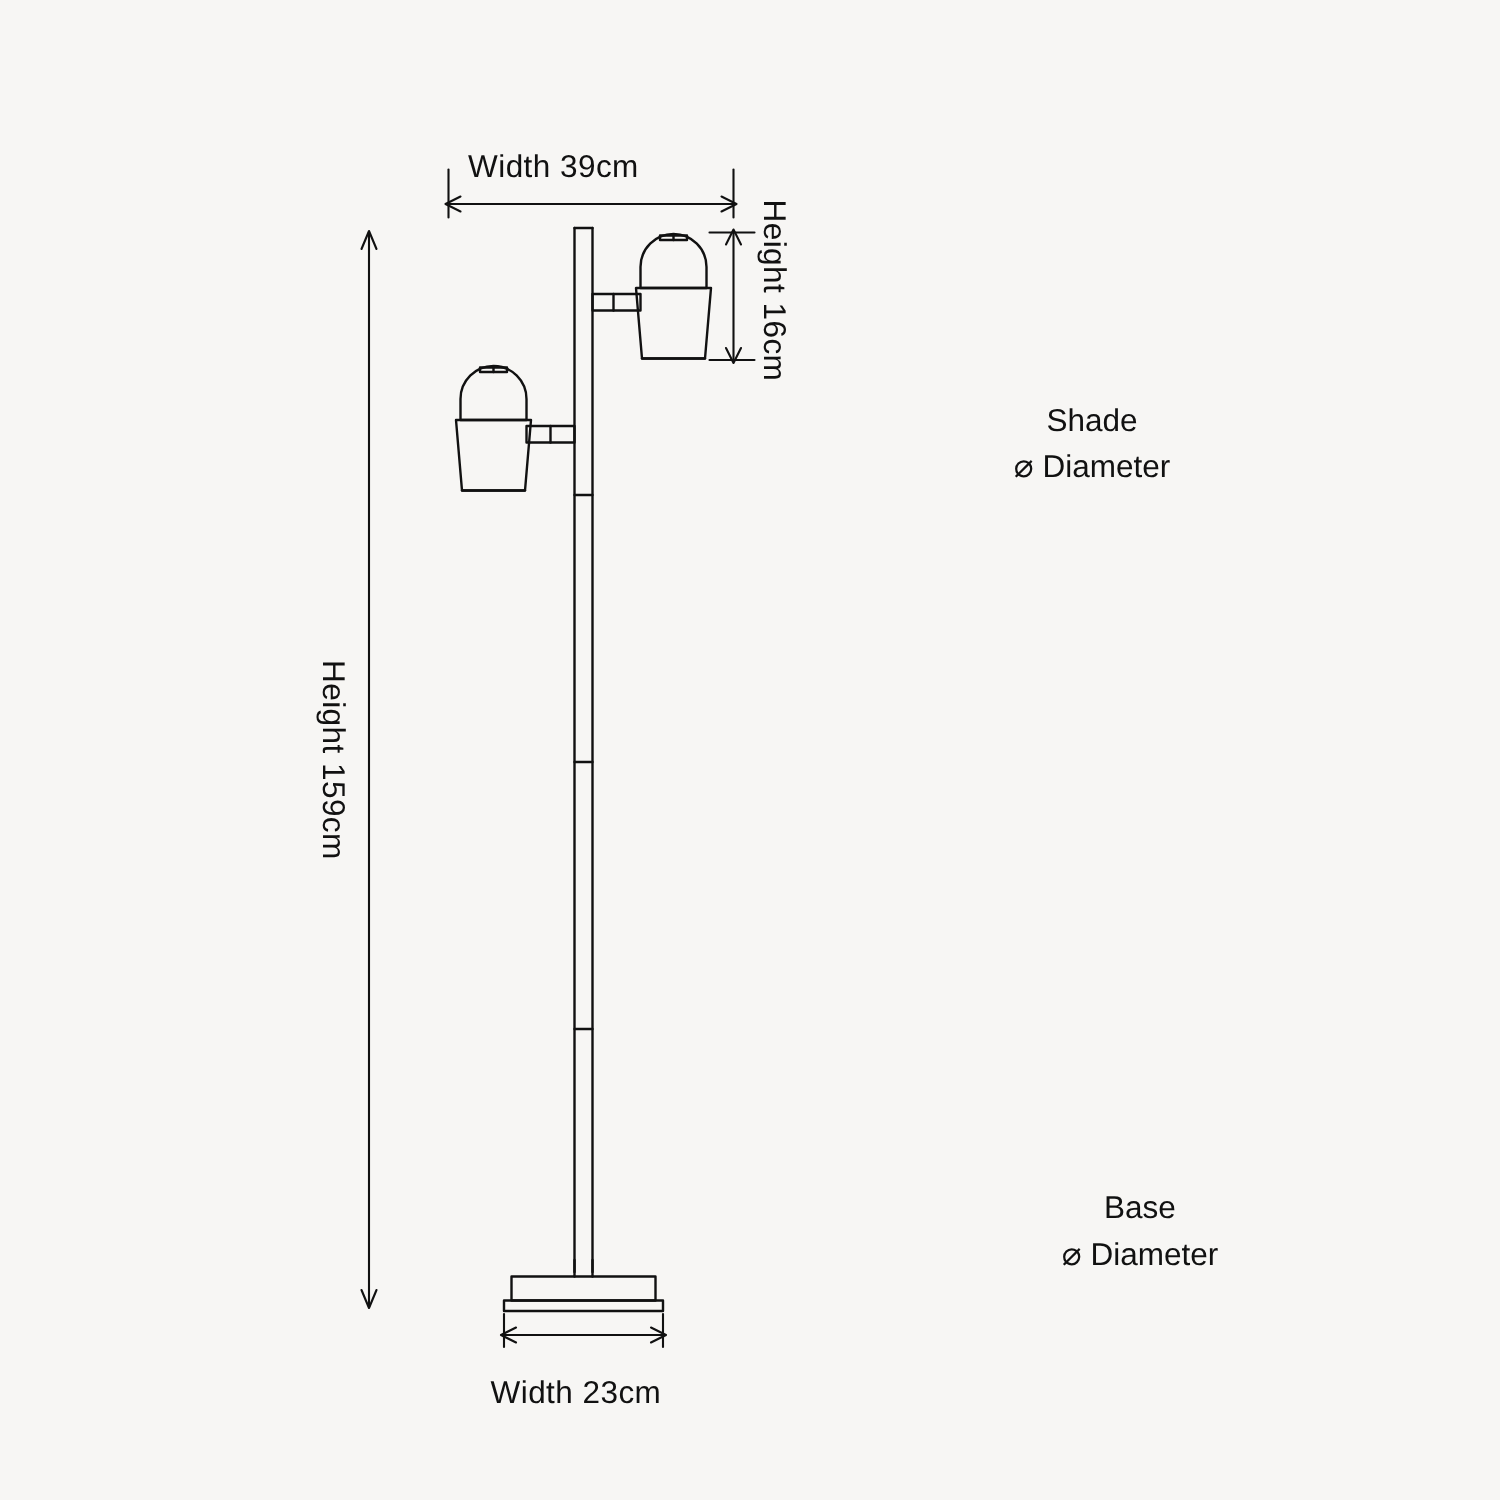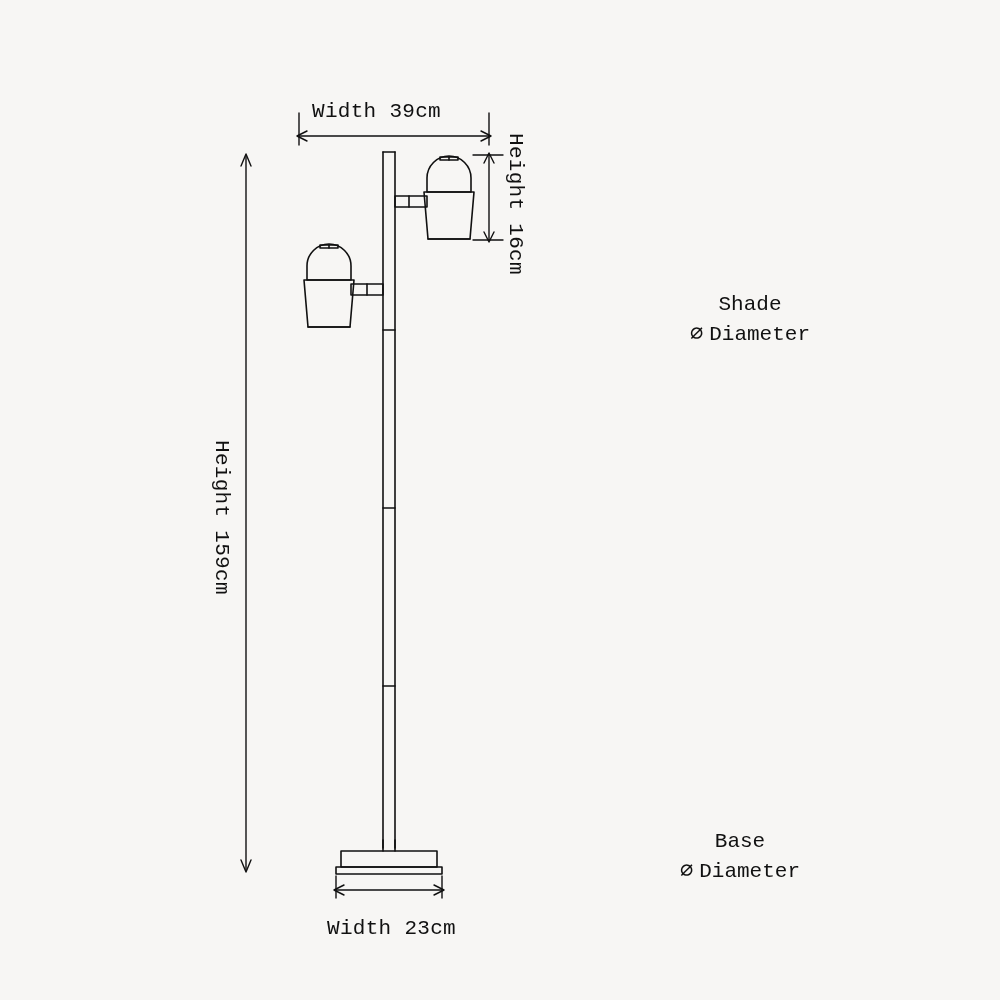--- a/index.html
+++ b/index.html
@@ -11,21 +11,20 @@
     height: 1000px;
     background: #f7f6f4;
     font-family: "Liberation Sans", sans-serif;
     color: #111111;
     overflow: hidden;
   }
   #stage {
     position: relative;
     width: 836px;
     height: 1000px;
-    font-family: Liberation Mono, monospace;
   }
   svg#diagram {
     position: absolute;
     left: 0;
     top: 0;
     width: 1000px;
     height: 1000px;
   }
   .lbl {
     position: absolute;
@@ -144,27 +143,27 @@
   </svg>
 
   <div class="lbl" style="left:312px; top:100px;">Width 39cm</div>
 
   <div class="lbl vert" style="left:527px; top:133px;">Height 16cm</div>
 
   <div class="lbl vert" style="left:233px; top:440px;">Height 159cm</div>
 
   <div class="lbl" style="left:327px; top:917px;">Width 23cm</div>
 
-  <div class="spec" style="left:625px; top:266px; width:250px;margin-top:24px;">
+  <div class="spec" style="left:603px; top:266px; width:250px;">
     <span class="row">Shade</span>
     <span class="diarow">
       <span class="dia-glyph">⌀</span><span>Diameter</span>
     </span>
   </div>
 
-  <div class="spec" style="left:615px; top:791px; width:250px;margin-top:36px;">
+  <div class="spec" style="left:635px; top:791px; width:250px;">
     <span class="row">Base</span>
     <span class="diarow">
       <span class="dia-glyph">⌀</span><span>Diameter</span>
     </span>
   </div>
 
 </div>
 
 </body></html>

